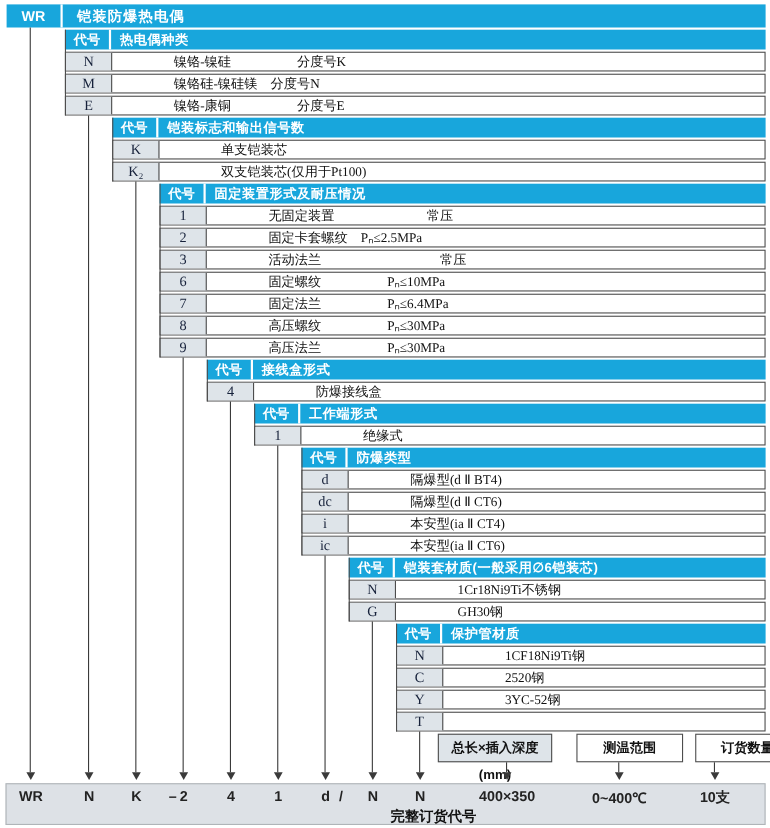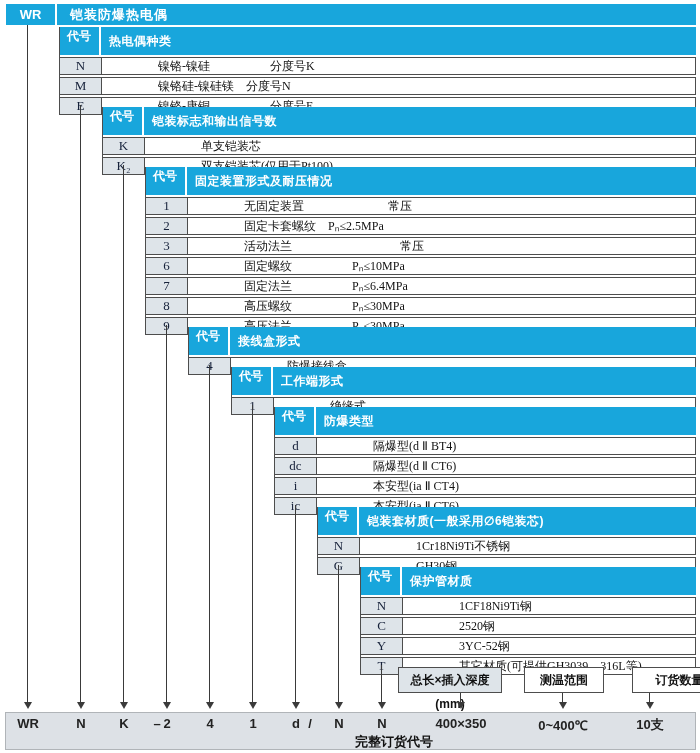--- a/index.html
+++ b/index.html
@@ -16,21 +16,21 @@
   .top-header{position:absolute;left:6px;top:4px;width:690px;height:21px;
               background:var(--header-blue);display:flex;align-items:center;}
   .top-code{width:51px;height:100%;border-right:2px solid #fff;color:#fff;
             font-family:"Liberation Sans",sans-serif;font-weight:bold;font-size:13px;
             display:flex;align-items:center;justify-content:center;}
   .top-title{color:#fff;font-family:"Liberation Sans",sans-serif;font-weight:bold;
              font-size:13px;padding-left:13px;letter-spacing:1px;}
   
   .tbl{position:absolute;}
   .tbl .leftline{position:absolute;left:0;top:0;width:1px;height:100%;background:var(--line);}
-  .hdr{display:flex;align-items:center;height:28px;background:var(--header-blue);}
+  .hdr{display:flex;align-items:center;height:18px;background:var(--header-blue);}
   .hcode{width:42px;height:100%;border-right:2px solid #fff;color:#fff;text-align:center;
          font-family:"Liberation Sans",sans-serif;font-weight:bold;font-size:12px;line-height:18px;}
   .htitle{color:#fff;font-family:"Liberation Sans",sans-serif;font-weight:bold;
           font-size:12px;padding-left:8px;letter-spacing:0.5px;}
   .row{display:flex;height:18px;margin-top:2px;border:1px solid var(--line);background:#fff;}
   .code{width:42px;background:var(--code-cell);border-right:1px solid var(--line);
         text-align:center;font-size:13px;line-height:16px;color:#16213a;}
   .desc{flex:1;padding-left:20px;font-size:12px;line-height:16px;white-space:pre;color:#111;margin-left:36px;}
   
   .fcell{position:absolute;top:667px;height:26px;border:1px solid var(--line);
@@ -209,26 +209,25 @@
     <div class="row">
       <span class="code">C</span>
       <span class="desc">2520钢</span>
     </div>
     <div class="row">
       <span class="code">Y</span>
       <span class="desc">3YC-52钢</span>
     </div>
     <div class="row">
       <span class="code">T</span>
-      <span class="desc">其它材质(可提供GH3039、316L等)</span>
     </div>
   </div>
 
   <div class="fcell" style="left:398px;width:104px;background:var(--code-cell);">总长×插入深度(mm)</div>
-  <div class="fcell" style="left:524px;width:80px;">测温范围</div>
+  <div class="fcell" style="left:524px;width:97px;">测温范围</div>
   <div class="fcell" style="left:632px;width:95px;">订货数量</div>
 
   <div class="vline" style="left:27px;top:25px;height:677px;"></div>
   <div class="vline" style="left:80px;top:105px;height:597px;"></div>
   <div class="vline" style="left:123px;top:165px;height:537px;"></div>
   <div class="vline" style="left:166px;top:325px;height:377px;"></div>
   <div class="vline" style="left:209px;top:365px;height:337px;"></div>
   <div class="vline" style="left:252px;top:405px;height:297px;"></div>
   <div class="vline" style="left:295px;top:505px;height:197px;"></div>
   <div class="vline" style="left:338px;top:565px;height:137px;"></div>

